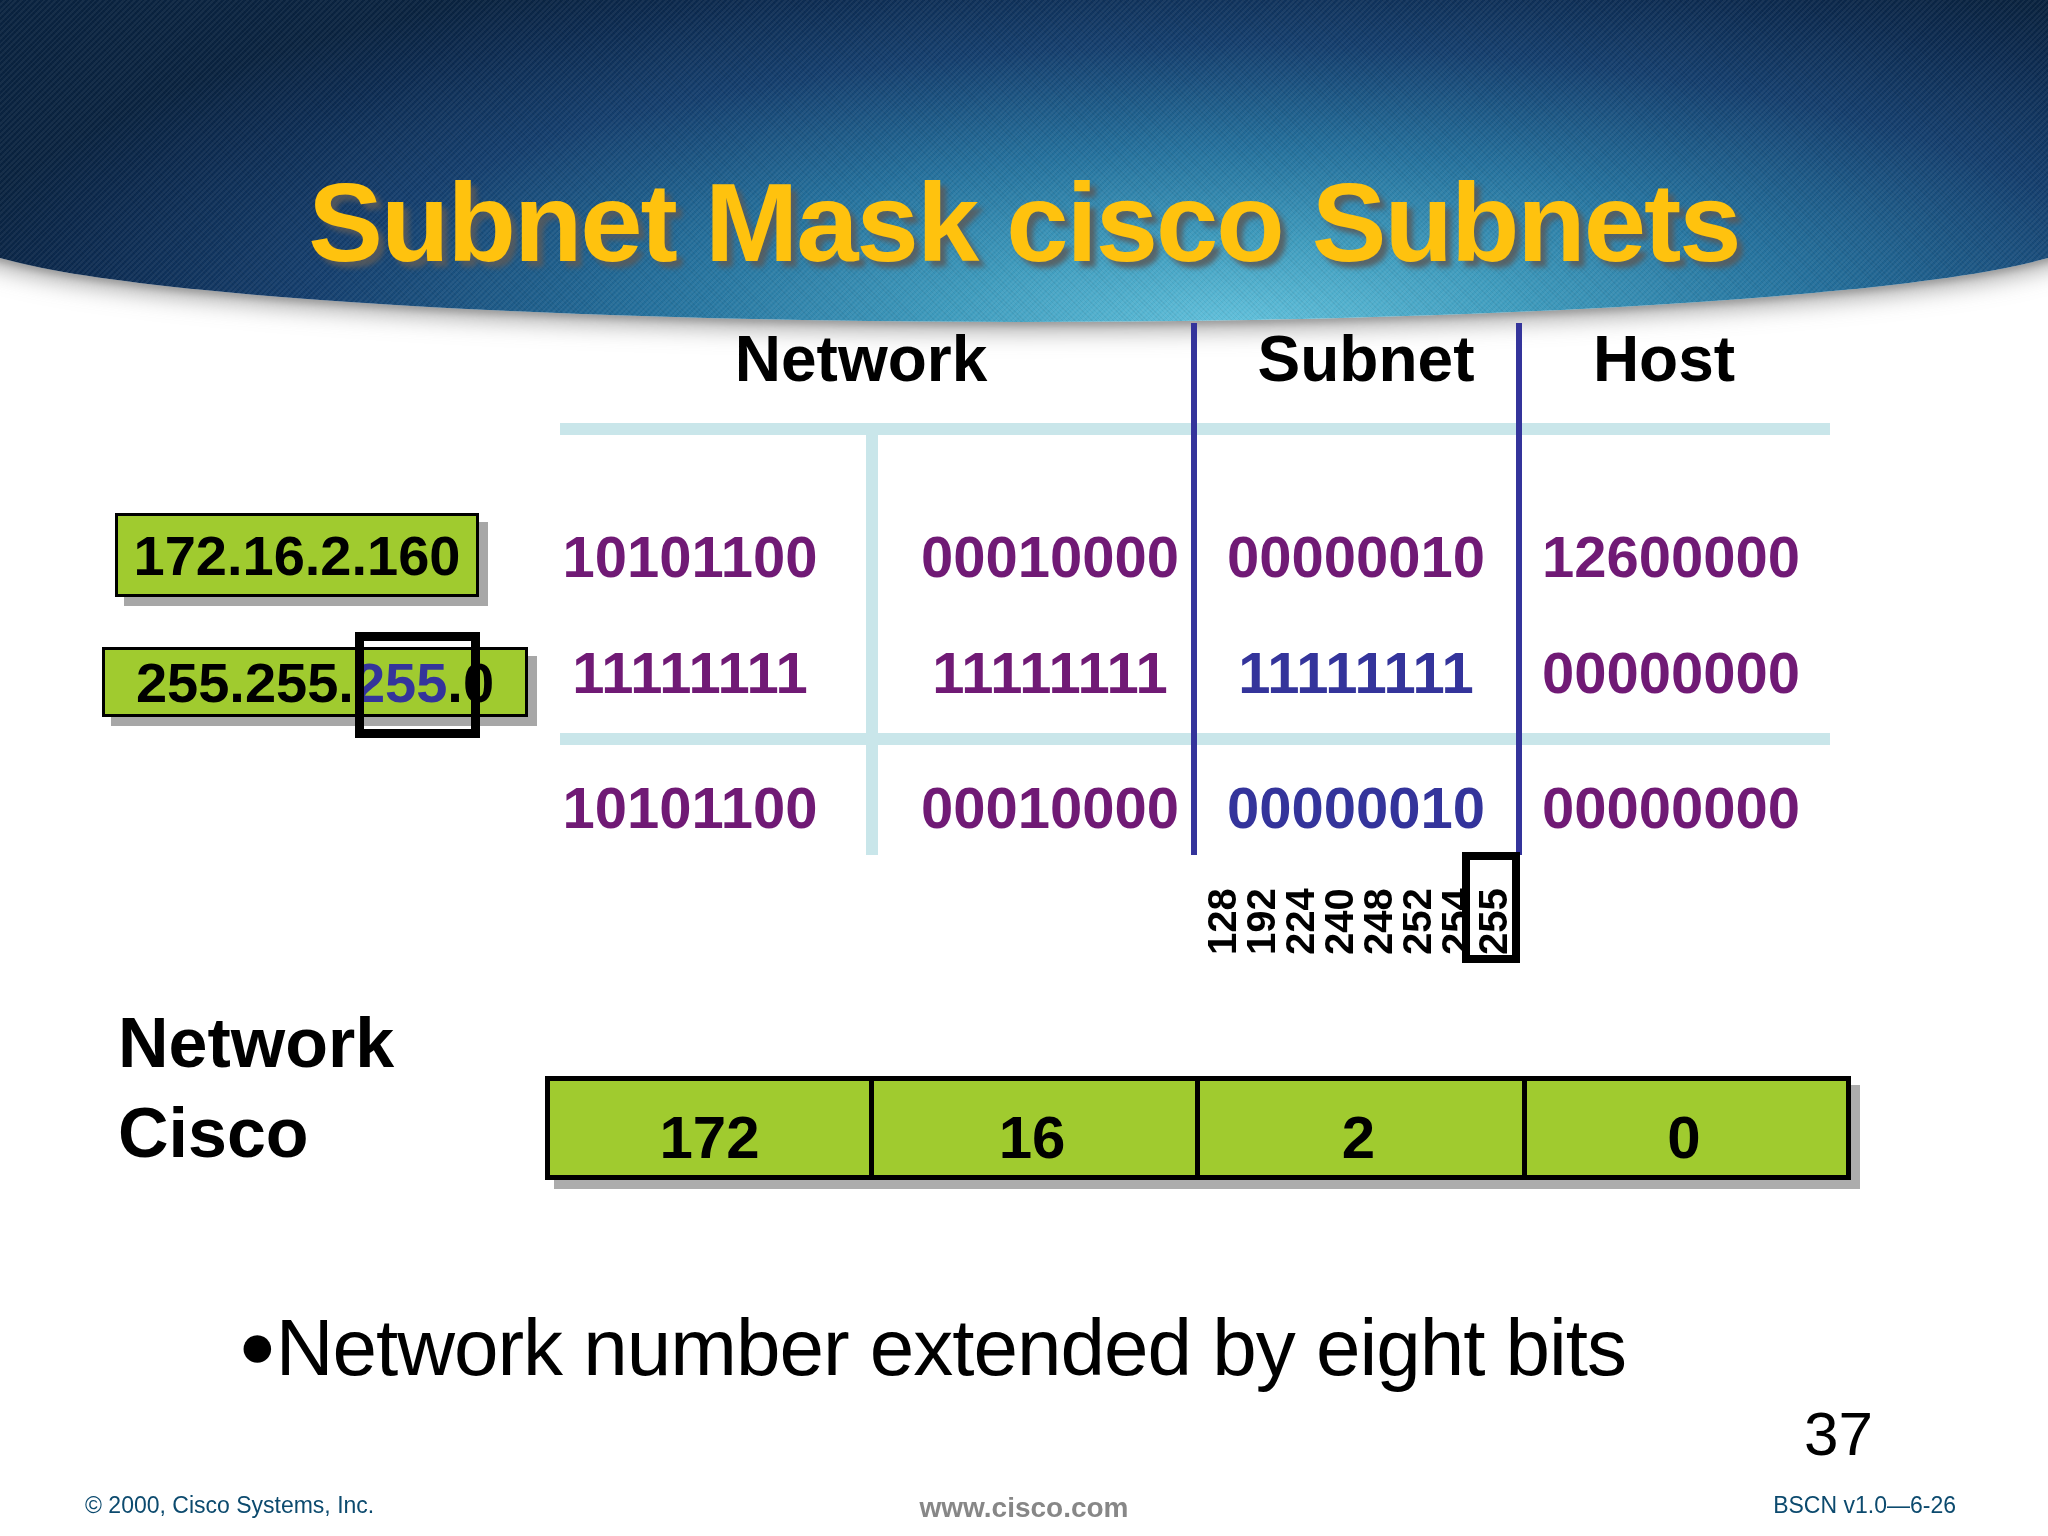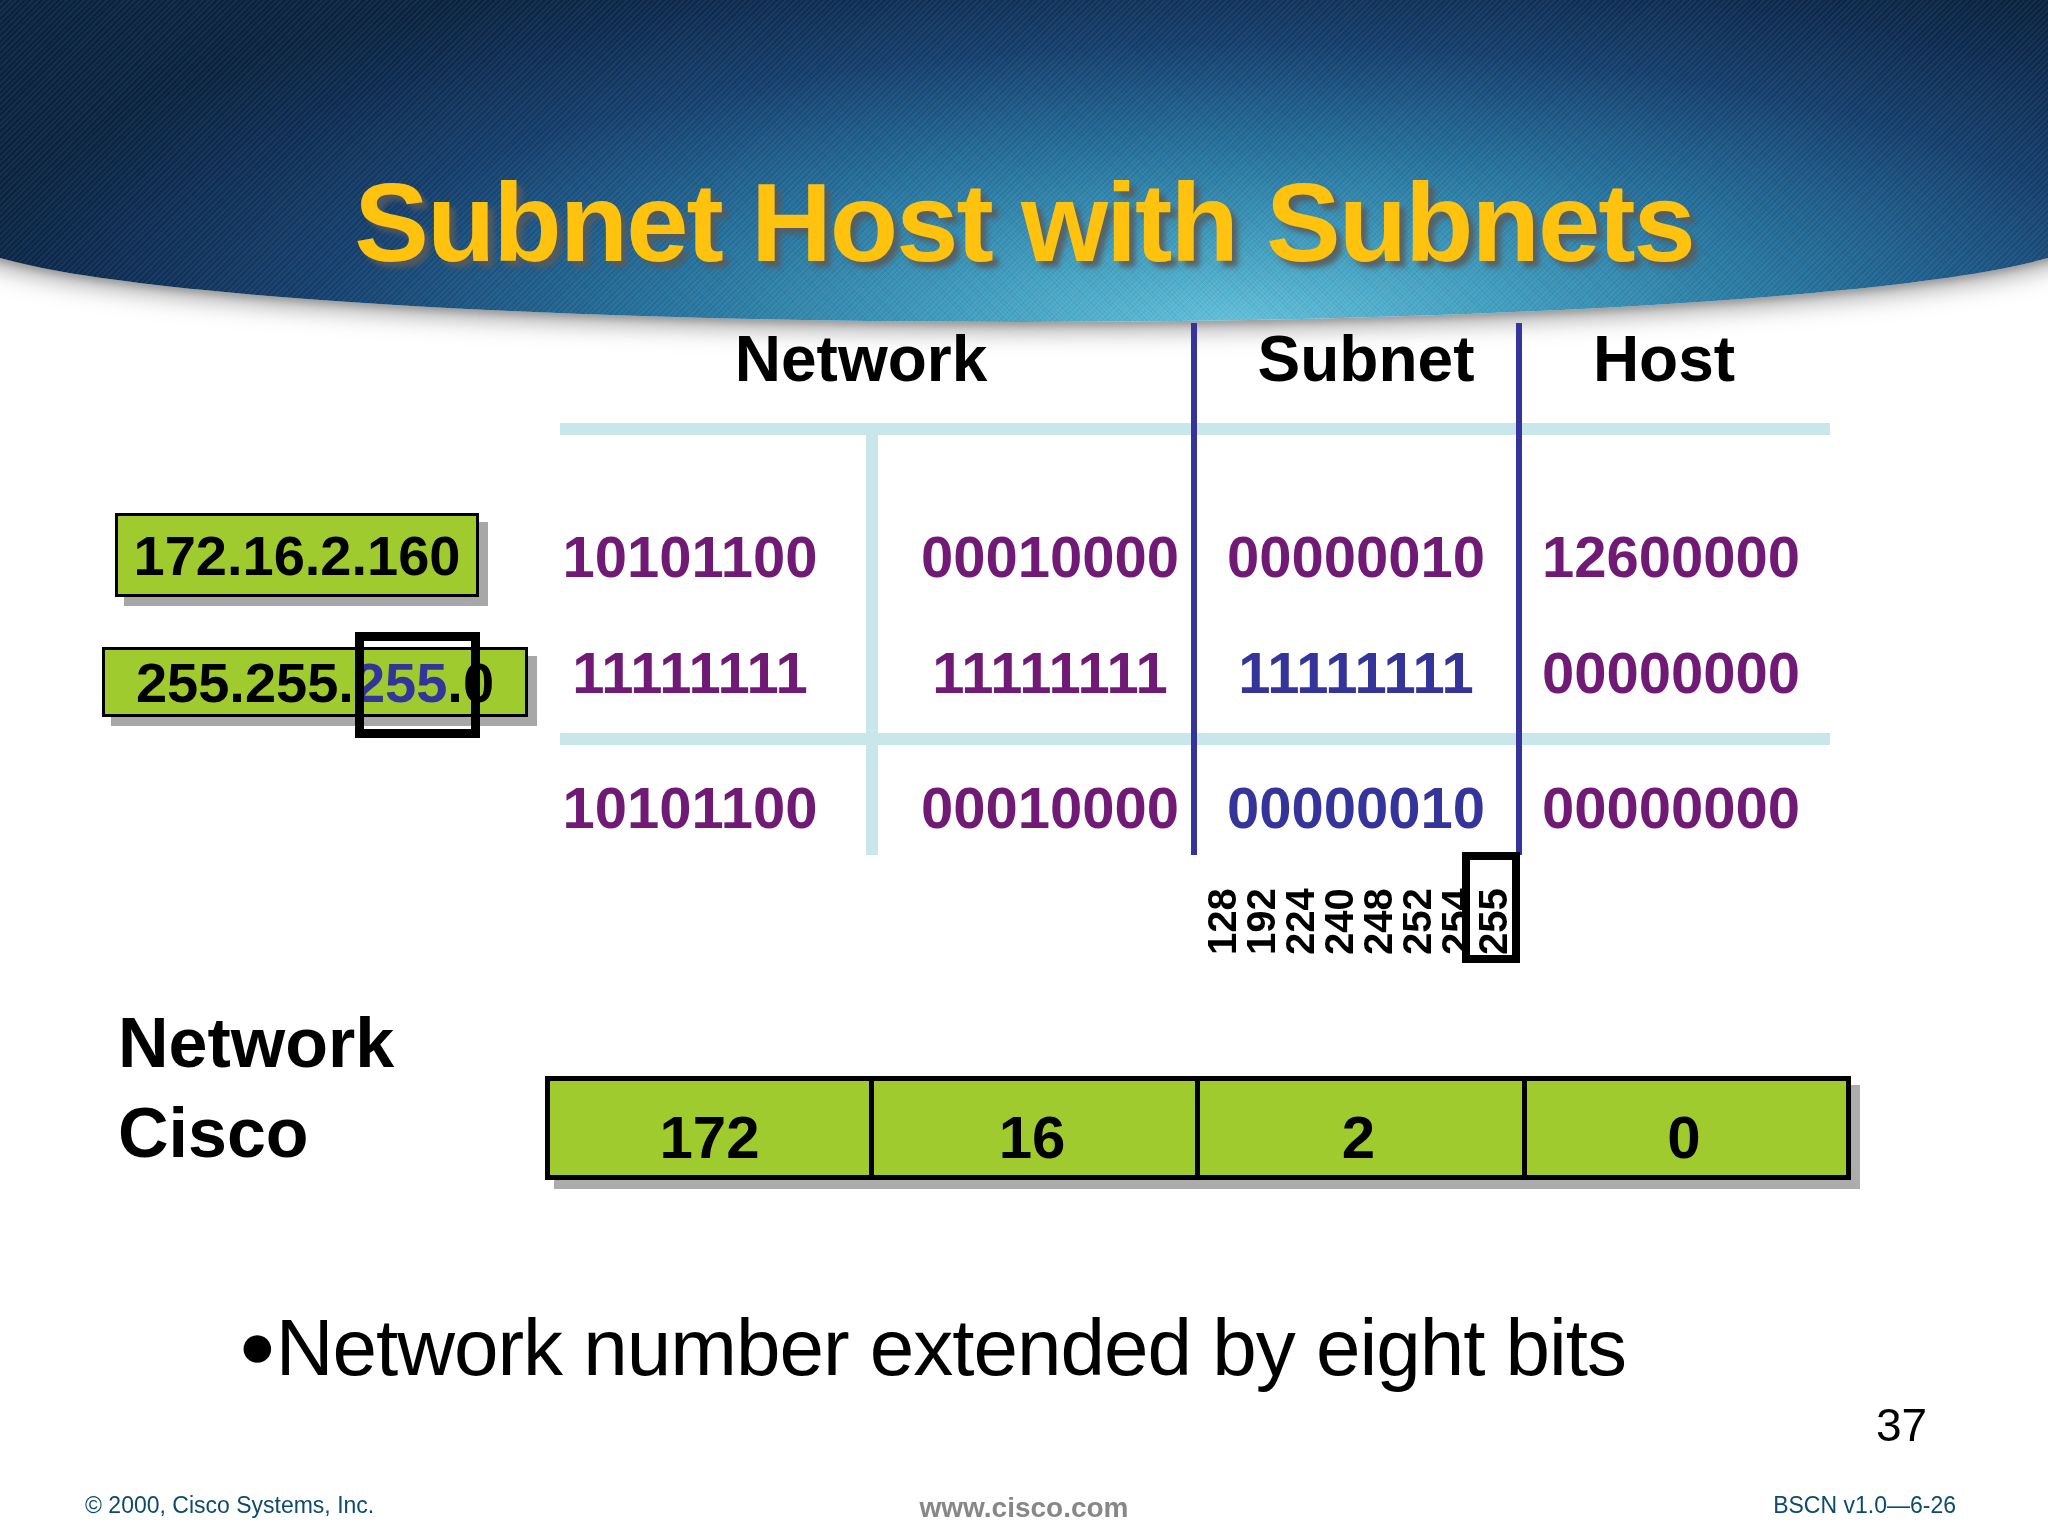--- a/index.html
+++ b/index.html
@@ -72,32 +72,32 @@
   .bar .cell{
     position:absolute;top:0;bottom:0;display:flex;align-items:center;justify-content:center;
     padding-top:18px;box-sizing:border-box;font-size:60px;font-weight:bold;color:#000;
   }
   
   .bullet{
     position:absolute;left:238px;top:1302px;font-size:80px;color:#000;
     letter-spacing:-1px;white-space:nowrap;
   }
   .bullet .dot{font-size:64px;vertical-align:8px;}
-  .pagenum{position:absolute;left:1876px;top:1398px;font-size:46px;color:#000;}
+  .pagenum{position:absolute;left:1804px;top:1398px;font-size:62px;color:#000;}
   
   .foot{position:absolute;top:1492px;font-size:23px;color:#0c4a6e;white-space:nowrap;}
   .foot.center{left:0;width:2048px;text-align:center;font-size:28px;font-weight:bold;color:#878787;}
 </style>
 </head>
 <body>
 
 <div id="stage">
 
   <div class="banner"></div>
-  <div class="title">Subnet Host with Subnets</div>
+  <div class="title">Subnet Mask cisco Subnets</div>
 
   <div class="colhead" style="left:701px;width:320px;">Network</div>
   <div class="colhead" style="left:1206px;width:320px;">Subnet</div>
   <div class="colhead" style="left:1504px;width:320px;">Host</div>
 
   <div class="hline" style="left:560px;top:423px;width:1270px;"></div>
   <div class="hline" style="left:560px;top:733px;width:1270px;"></div>
   <div class="vlite" style="left:866px;top:423px;height:432px;"></div>
   <div class="vdark" style="left:1191px;top:323px;height:532px;"></div>
   <div class="vdark" style="left:1516px;top:323px;height:532px;"></div>

